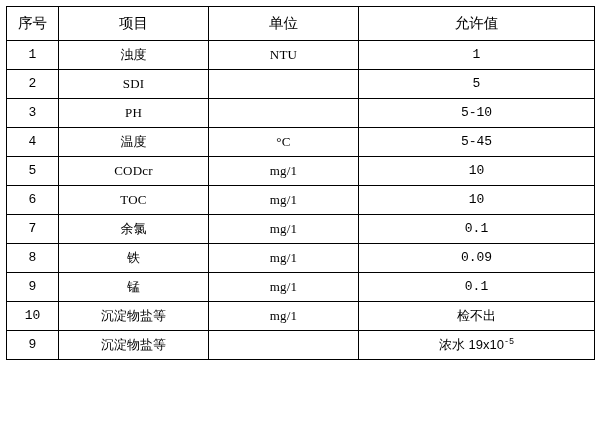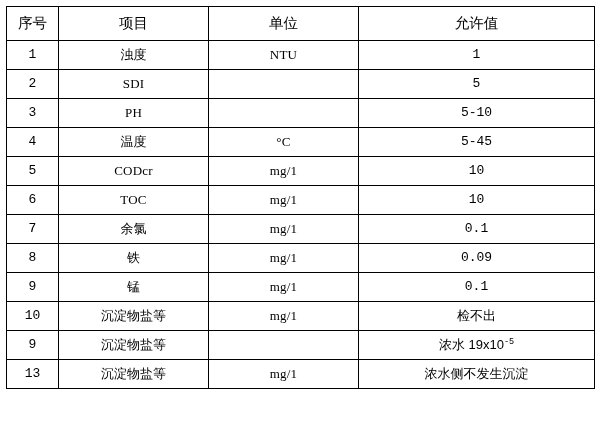--- a/index.html
+++ b/index.html
@@ -152,21 +152,15 @@
           <td class="cn">沉淀物盐等</td>
           <td class="latin">mg/1</td>
           <td class="cn">检不出</td>
         </tr>
         <tr class="tall">
           <td class="num">9</td>
           <td class="cn">沉淀物盐等</td>
           <td class="latin"></td>
           <td class="cn"><span>浓水 19x10</span><span class="sup">-5</span></td>
         </tr>
-        <tr>
-          <td class="num">13</td>
-          <td class="cn">沉淀物盐等</td>
-          <td class="latin">mg/1</td>
-          <td class="cn">浓水侧不发生沉淀</td>
-        </tr>
       </tbody>
   </table>
 </div>
 
 </body></html>

